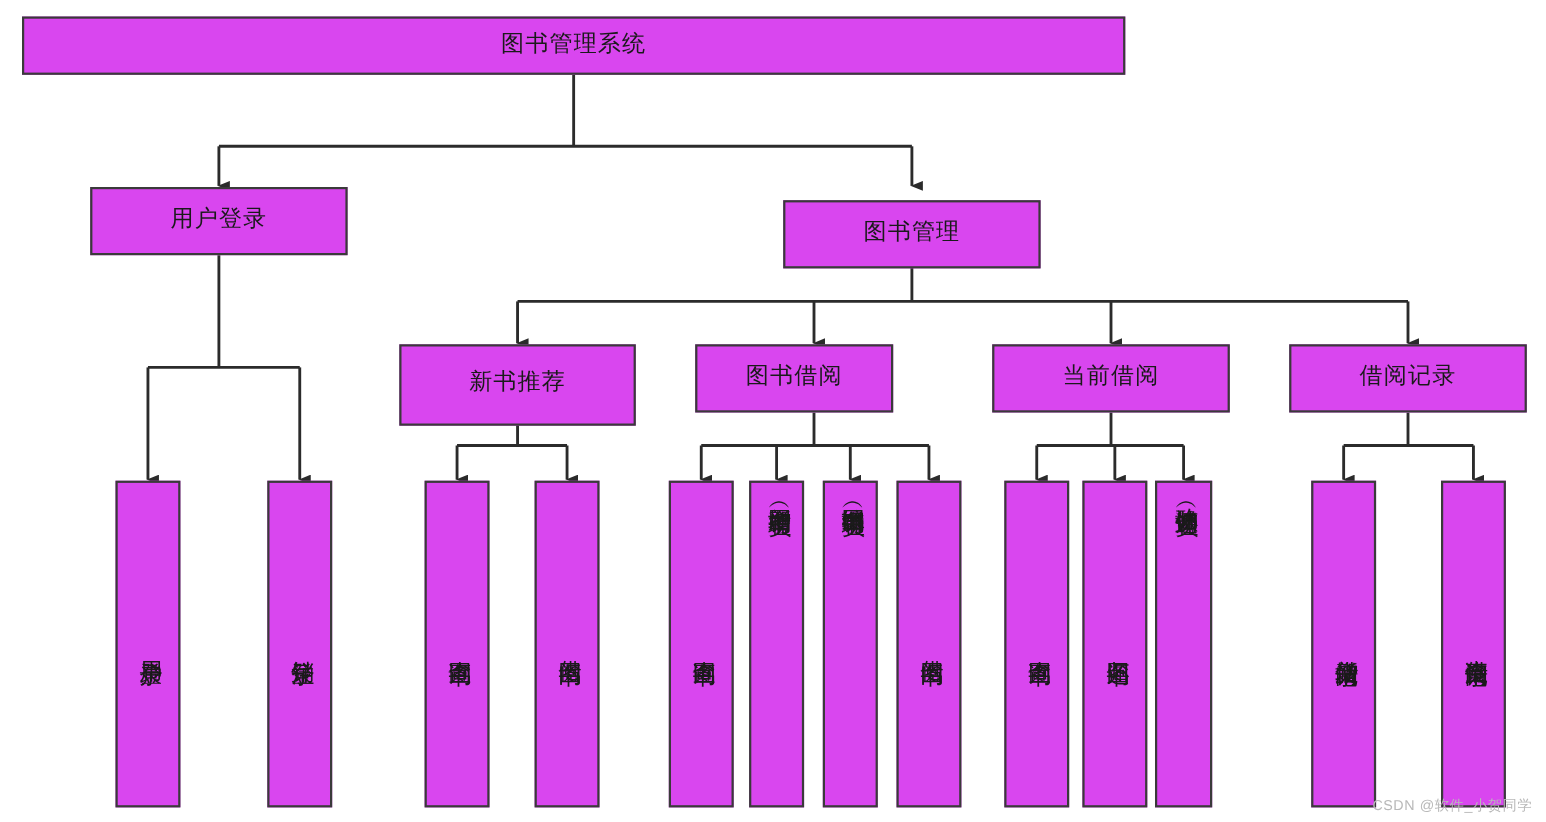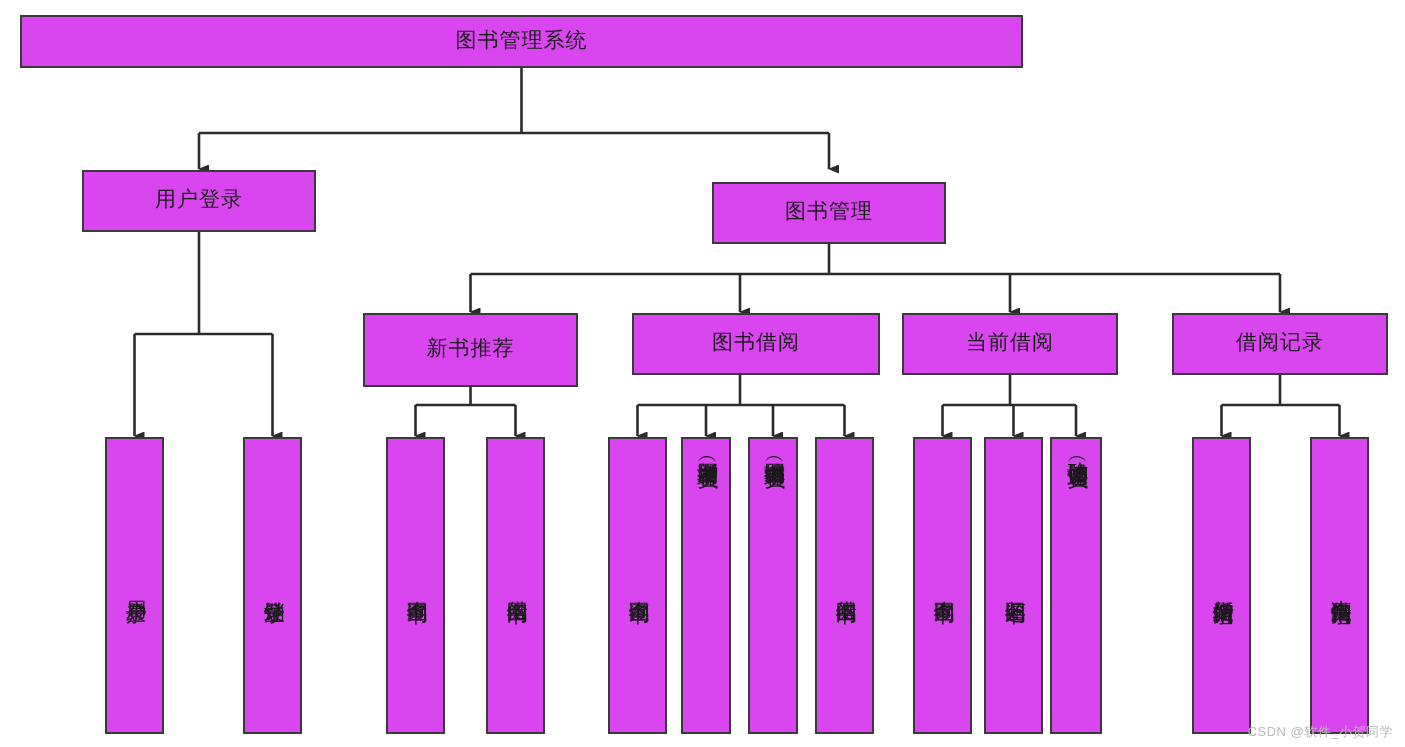--- a/index.html
+++ b/index.html
@@ -127,21 +127,21 @@
   <div class="node node-h" style="left: 82px; top: 170px; width: 234px; height: 62px;">
     <span class="node-label">用户登录</span>
   </div>
   <div class="node node-h" style="left: 712px; top: 170px; width: 234px; height: 62px; margin-top: 12px;">
     <span class="node-label">图书管理</span>
   </div>
 
   <div class="node node-h" style="left: 363px; top: 313px; width: 215px; height: 74px;">
     <span class="node-label">新书推荐</span>
   </div>
-  <div class="node node-h" style="left: 632px; top: 313px; width: 248px; height: 62px;">
+  <div class="node node-h" style="left: 632px; top: 313px; width: 180px; height: 62px;">
     <span class="node-label">图书借阅</span>
   </div>
   <div class="node node-h" style="left: 902px; top: 313px; width: 216px; height: 62px;">
     <span class="node-label">当前借阅</span>
   </div>
   <div class="node node-h" style="left: 1172px; top: 313px; width: 216px; height: 62px;">
     <span class="node-label">借阅记录</span>
   </div>
 
   <div class="node node-v v-center" style="left: 105px; top: 437px; width: 59px; height: 297px;">

